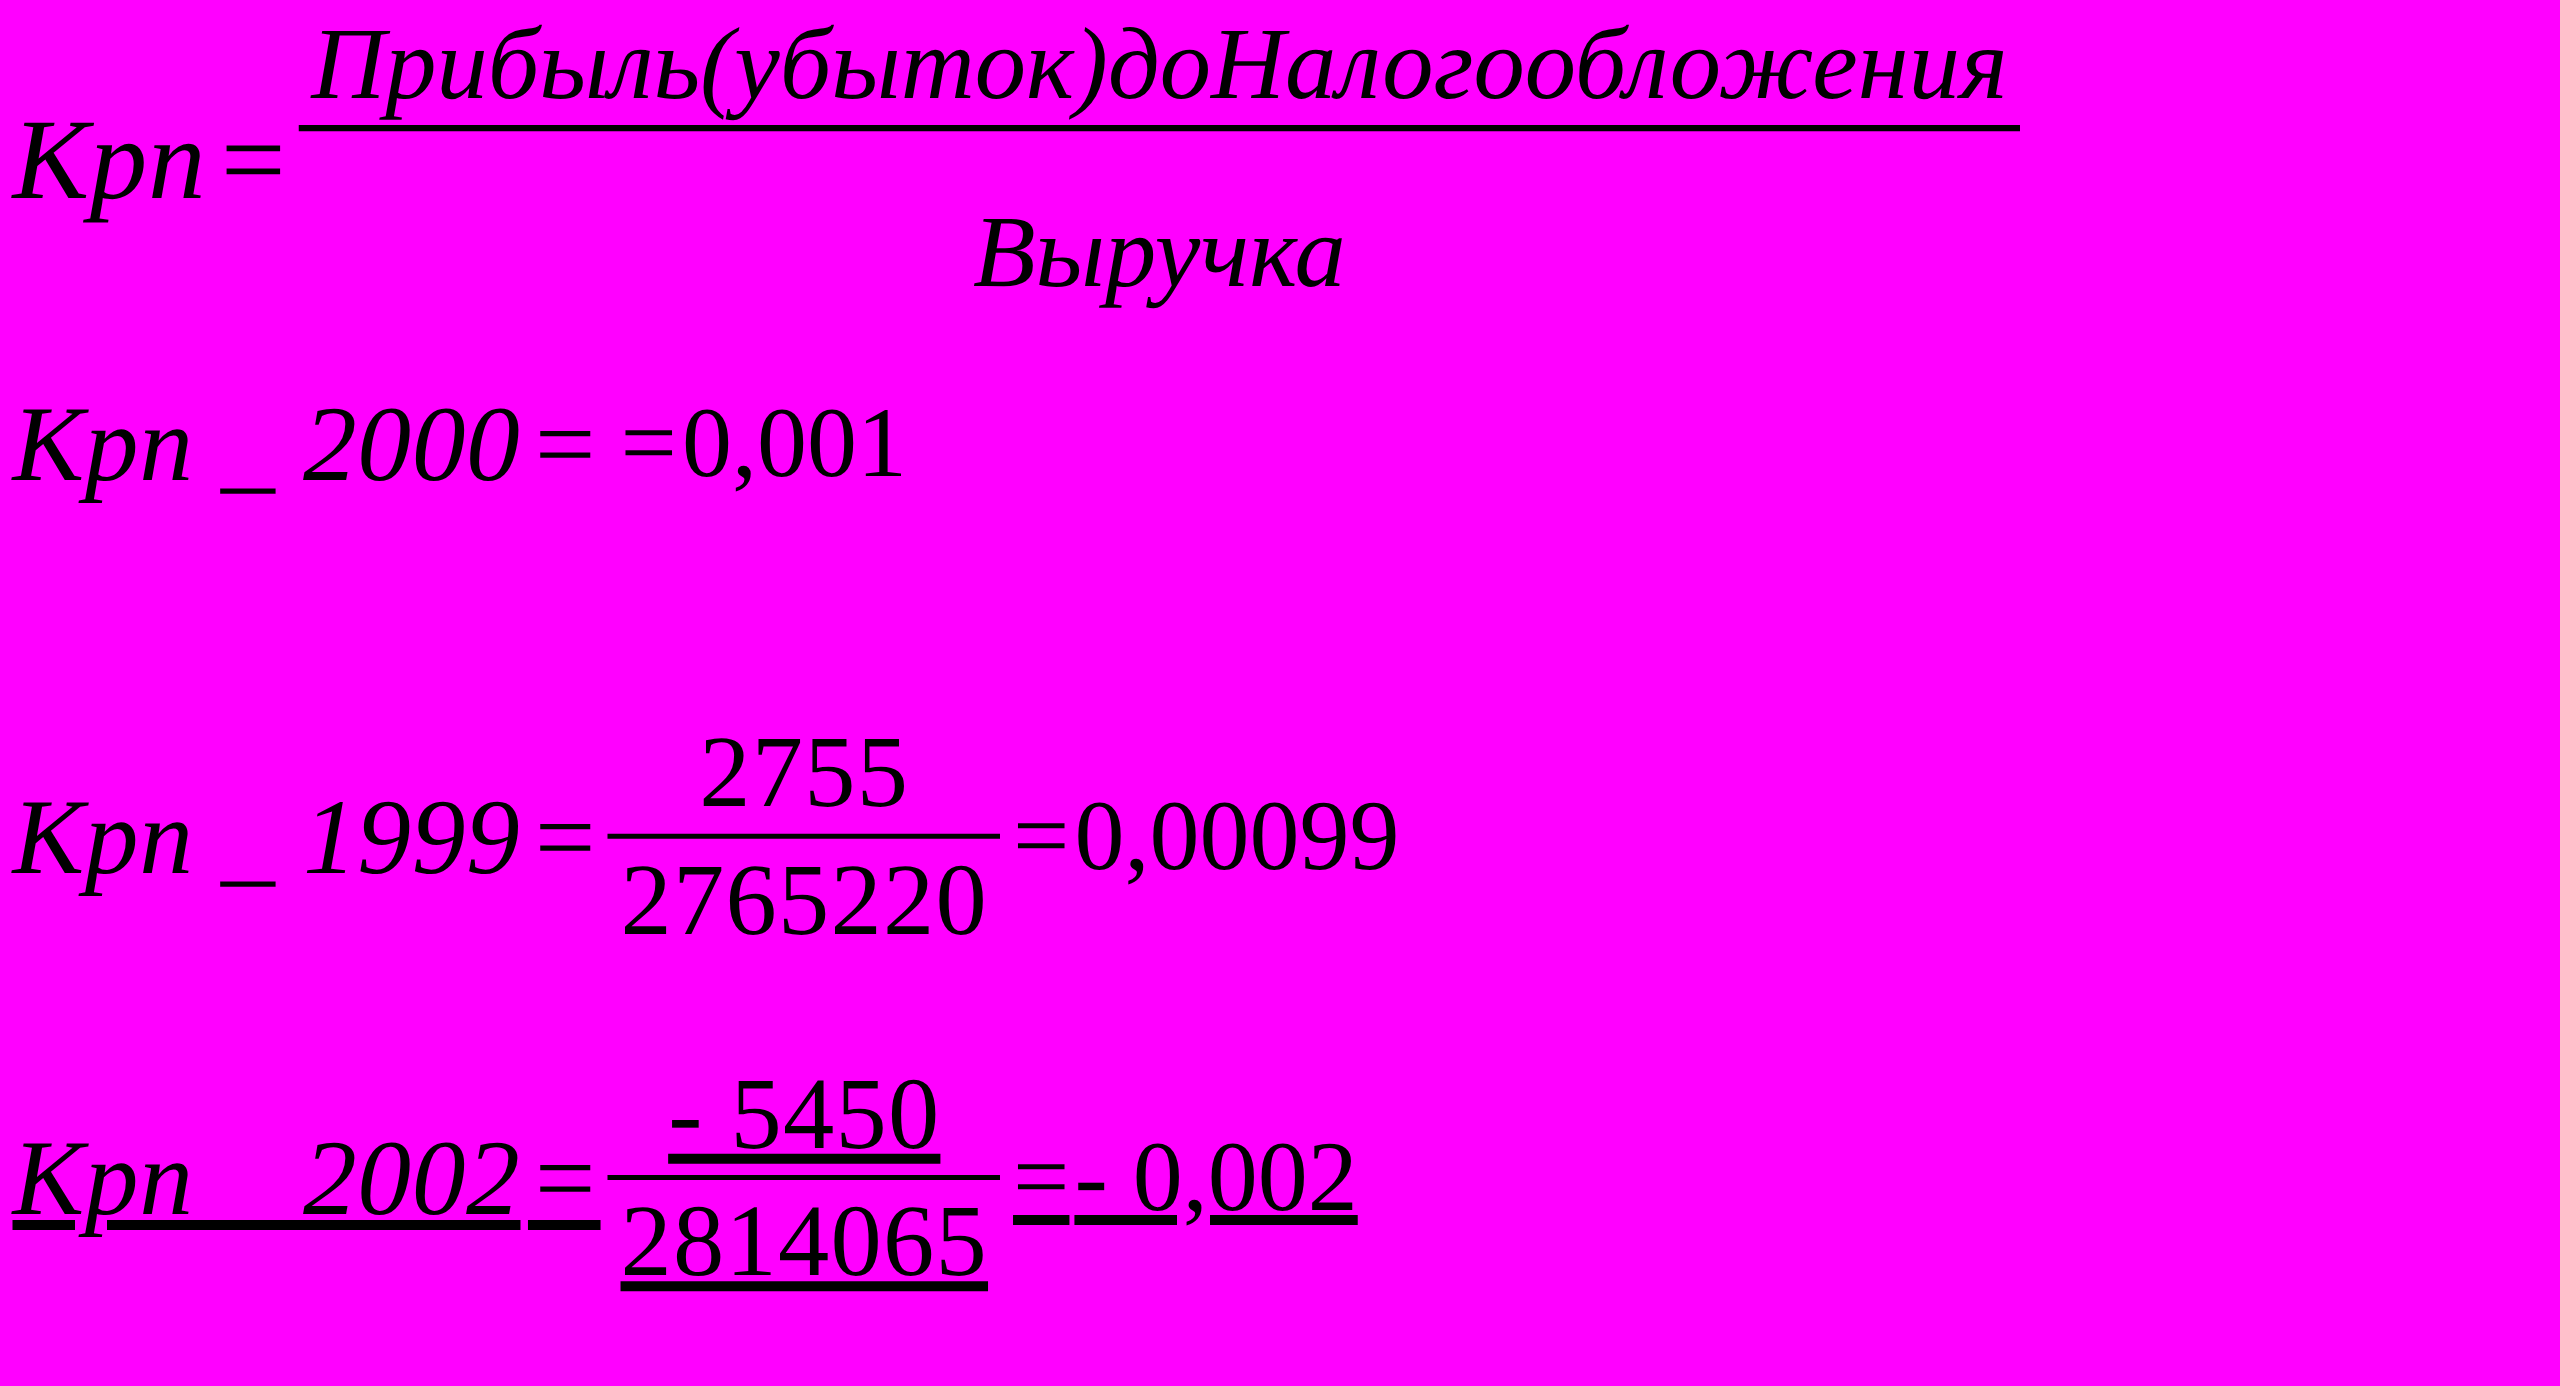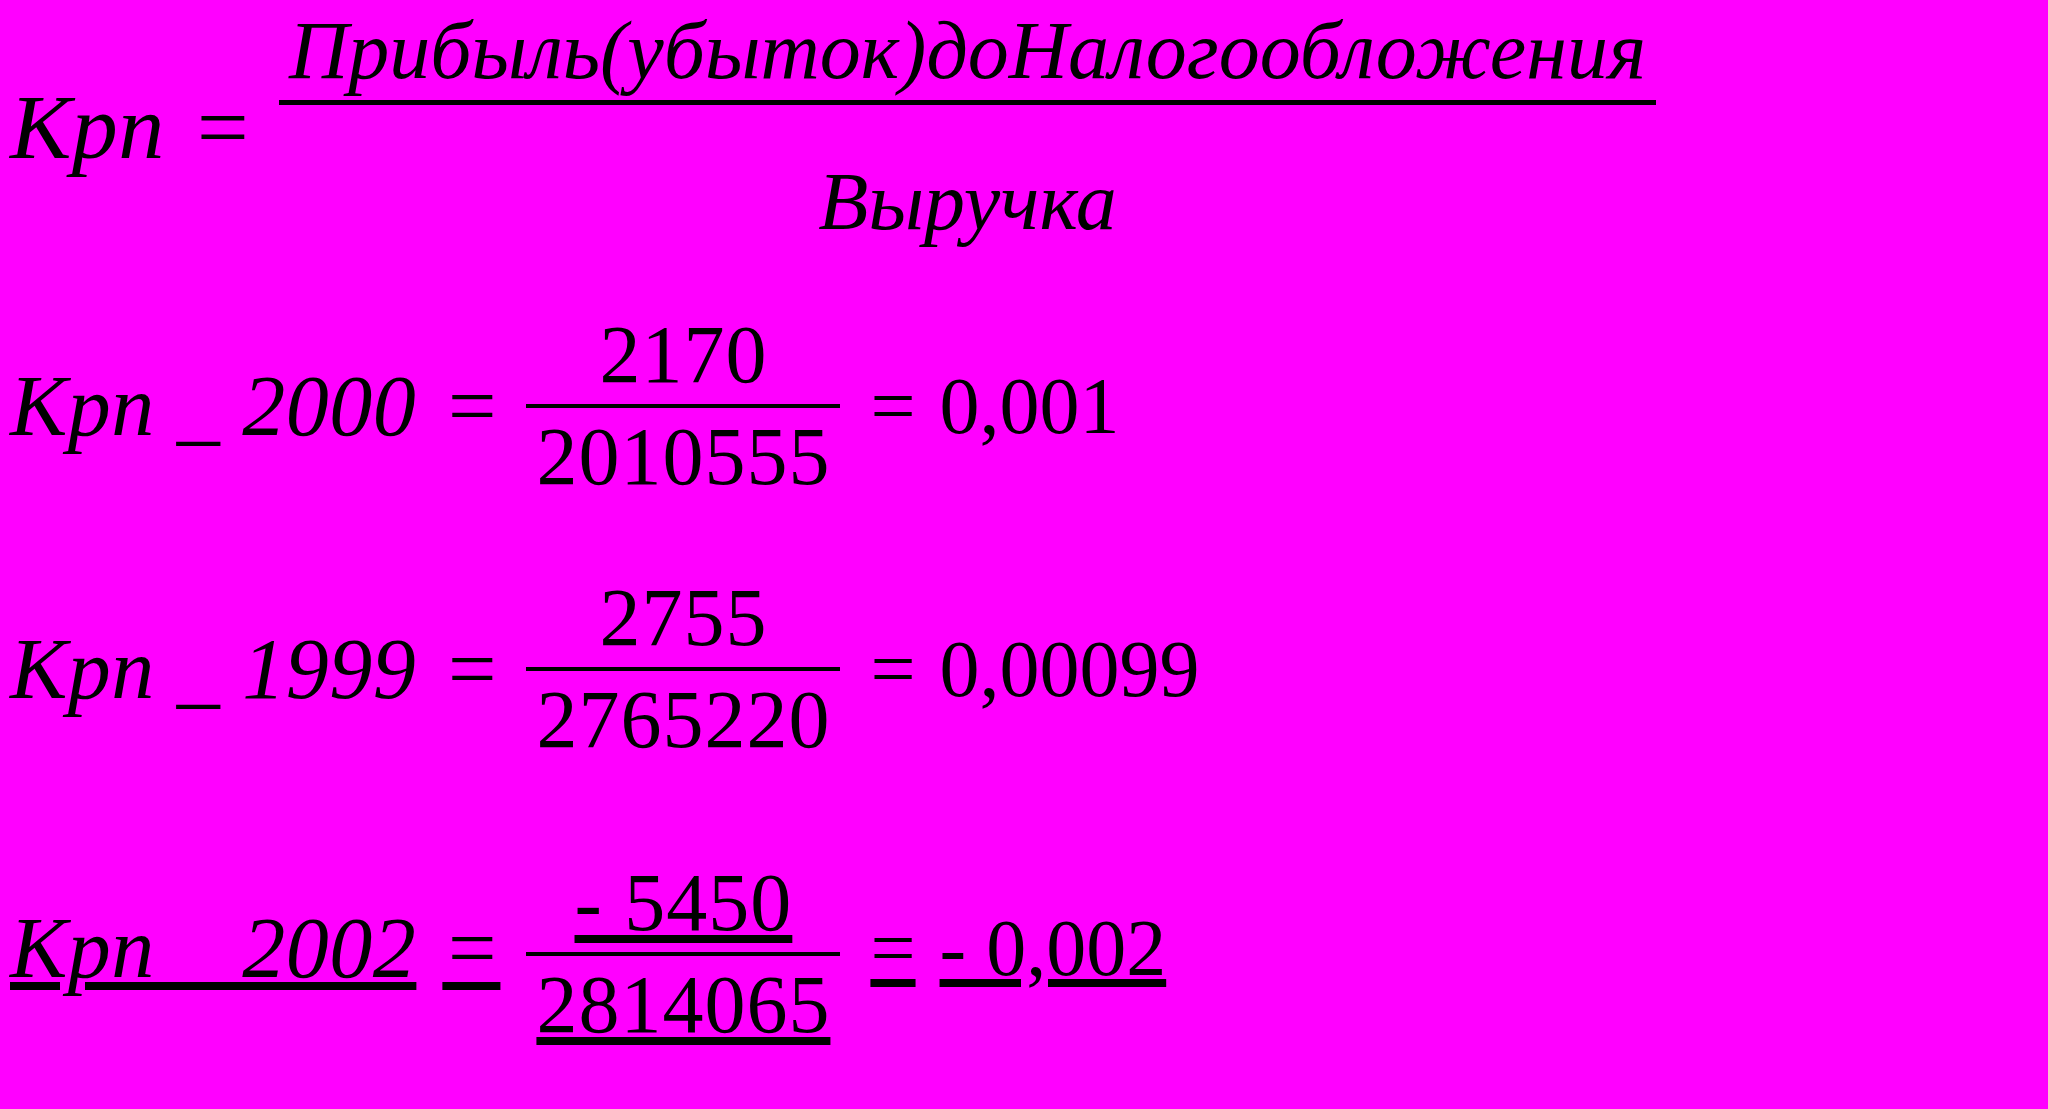--- a/index.html
+++ b/index.html
@@ -21,21 +21,20 @@
     height: 1109px;
     background: #FF00FF;
   }
 
   
   .formula {
     display: flex;
     align-items: center;
     font-style: italic;
     white-space: nowrap;
-    gap: 20px;
   }
 
   .lhs {
     font-style: italic;
     font-size: 86px;
     line-height: 1;
     letter-spacing: 0.5px;
   }
 
   .eq {
@@ -120,46 +119,40 @@
     letter-spacing: 1px;
   }
   .calc-row .frac .bar { height: 4px; }
 
   #row-2000 { top: 312px; }
   #row-2001 { top: 575px; }
   #row-2002 { top: 848px; text-decoration: underline; }
 
   .minus {
     font-style: normal;
-    margin-top: 12px;
   }
 </style>
 </head>
 <body>
 
 <div class="sheet">
 
   <div class="def-row formula">
     <span class="lhs">Kрп</span>
     <span class="eq">=</span>
     <span class="frac">
       <span class="num">Прибыль(убыток)доНалогообложения</span>
       <span class="bar"></span>
       <span class="den">Выручка</span>
     </span>
   </div>
 
   <div class="calc-row formula" id="row-2000">
     <span class="lhs">Kрп _ 2000</span>
     <span class="eq">=</span>
-    <span class="frac">
-      <span class="num">2170</span>
-      <span class="bar"></span>
-      <span class="den">2010555</span>
-    </span>
     <span class="eq-plain">=</span>
     <span class="result">0,001</span>
   </div>
 
   <div class="calc-row formula" id="row-2001">
     <span class="lhs">Kрп _ 1999</span>
     <span class="eq">=</span>
     <span class="frac">
       <span class="num">2755</span>
       <span class="bar"></span>

